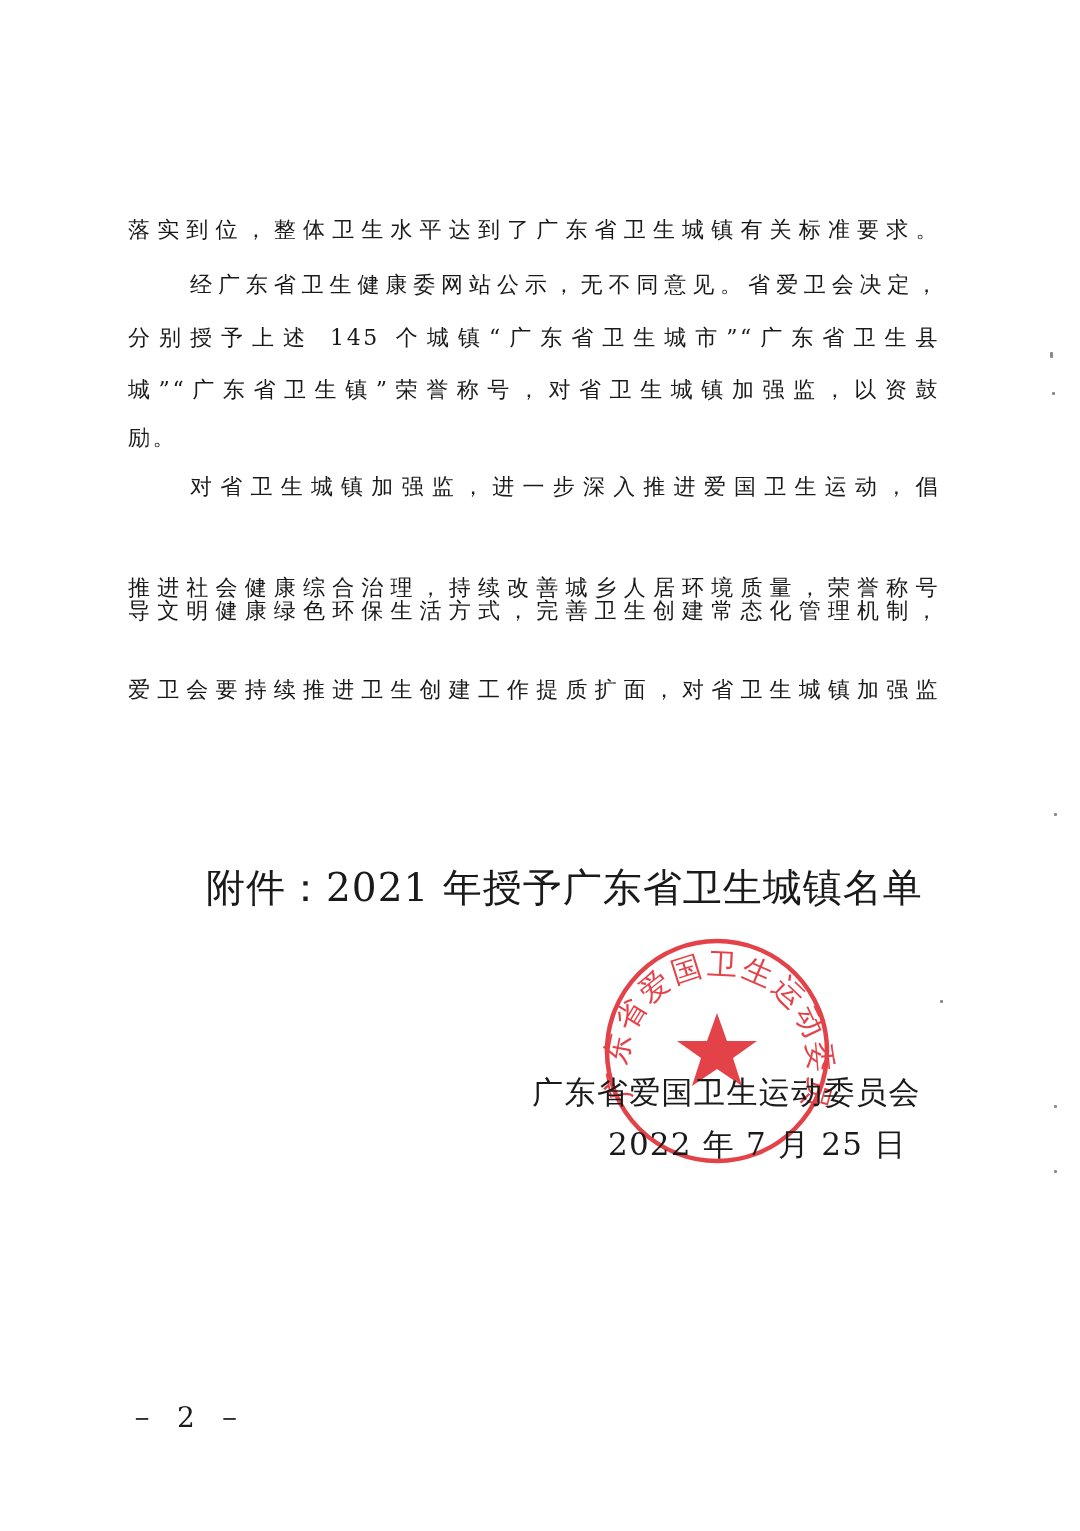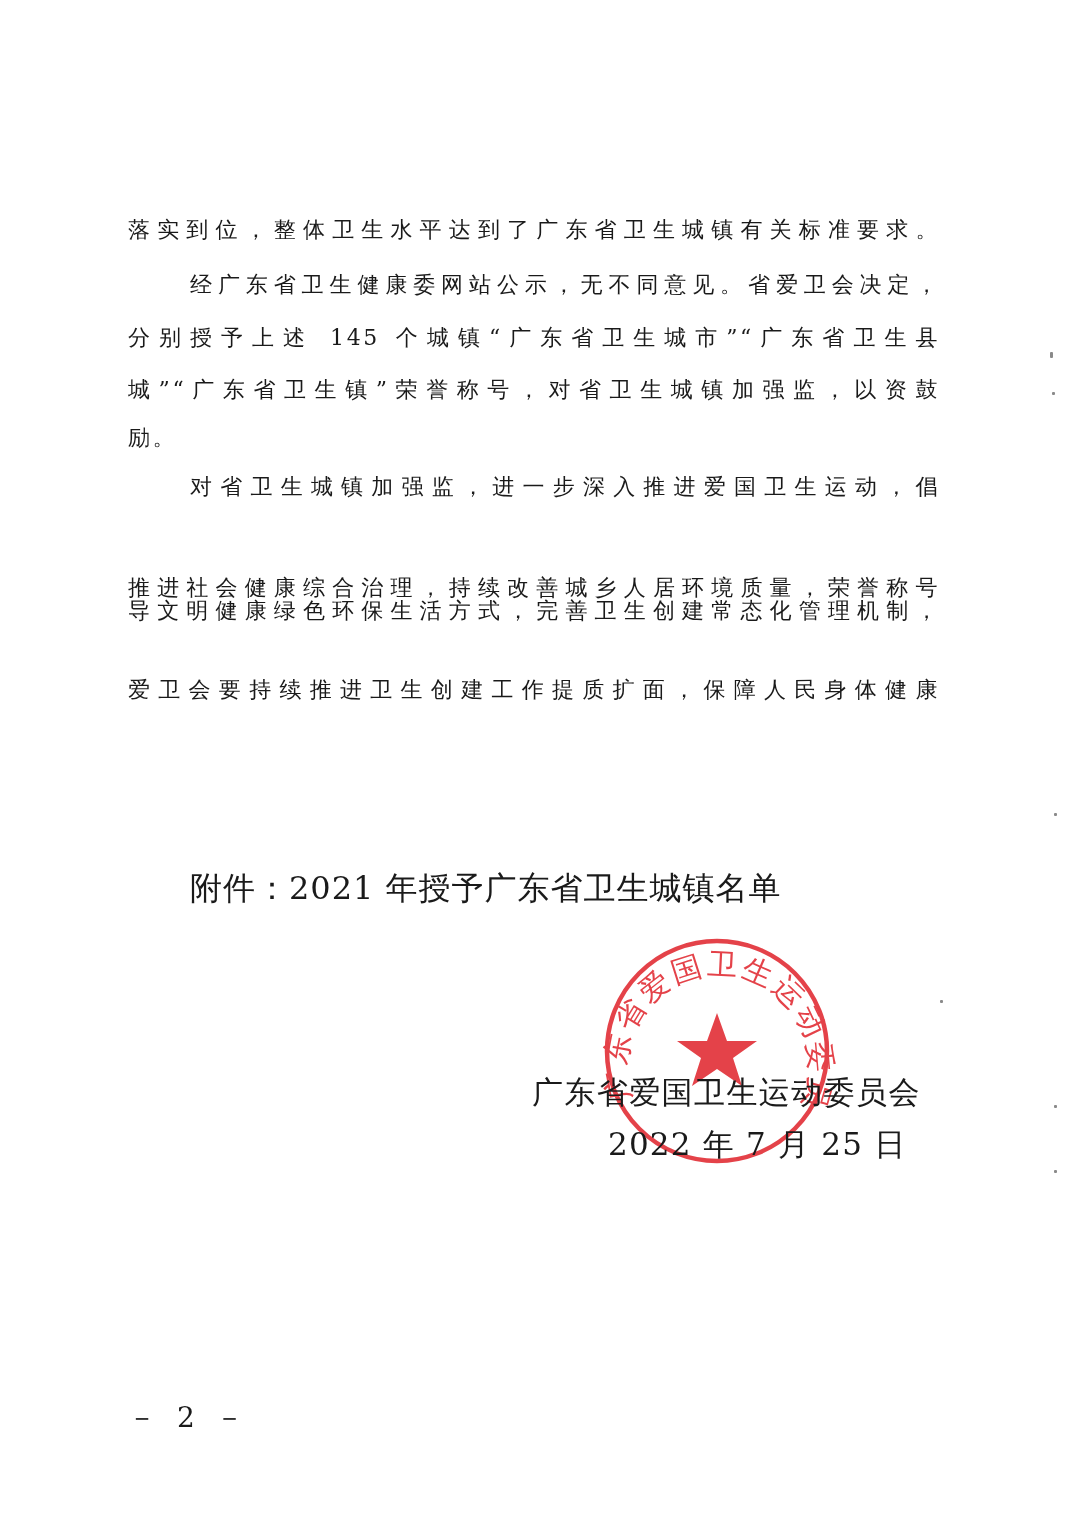--- a/index.html
+++ b/index.html
@@ -31,23 +31,23 @@
       white-space: nowrap;
       letter-spacing: 2.6px;
     }
     .justify {
       text-align: justify;
       text-align-last: justify;
     }
     .indent { left: 190px; width: 750px; }
     .attachment {
       position: absolute;
-      left: 190px;
+      left: 206px;
       top: 868px;
-      font-size: 32px;
+      font-size: 39px;
       line-height: 40px;
       letter-spacing: 1px;
       white-space: nowrap;
     }
     .org {
       position: absolute;
       left: 532px;
       top: 1072px;
       font-size: 31px;
       line-height: 40px;
@@ -99,21 +99,21 @@
   <div class="line justify" style="top:210px;">落实到位，整体卫生水平达到了广东省卫生城镇有关标准要求。</div>
 
   <div class="line indent justify" style="top:265px;">经广东省卫生健康委网站公示，无不同意见。省爱卫会决定，</div>
   <div class="line justify" style="top:318px;">分别授予上述 145 个城镇“广东省卫生城市”“广东省卫生县</div>
   <div class="line justify" style="top:370px;">城”“广东省卫生镇”荣誉称号，对省卫生城镇加强监，以资鼓</div>
   <div class="line" style="top:418px;">励。</div>
 
   <div class="line indent justify" style="top:467px;">对省卫生城镇加强监，进一步深入推进爱国卫生运动，倡</div>
   <div class="line justify" style="top:546px;margin-top:45px;">导文明健康绿色环保生活方式，完善卫生创建常态化管理机制，</div>
   <div class="line justify" style="top:568px;">推进社会健康综合治理，持续改善城乡人居环境质量，荣誉称号</div>
-  <div class="line justify" style="top:670px;">爱卫会要持续推进卫生创建工作提质扩面，保障人民身体健康</div>
+  <div class="line justify" style="top:670px;">爱卫会要持续推进卫生创建工作提质扩面，对省卫生城镇加强监</div>
 
   <div class="attachment">附件：2021 年授予广东省卫生城镇名单</div>
 
   <svg class="stamp" viewBox="0 0 240 232" xmlns="http://www.w3.org/2000/svg">
     <defs>
       <path id="arcPath" d="M 38 170 A 92 92 0 1 1 206 168" fill="none"></path>
     </defs>
     <circle cx="120" cy="116" r="110" fill="none" stroke="#e0222a" stroke-width="4.5"></circle>
     <text font-family="DejaVu Serif, serif" font-size="30" fill="#e0222a" letter-spacing="3">
       <textPath href="#arcPath" startOffset="2%">广东省爱国卫生运动委员会</textPath>

